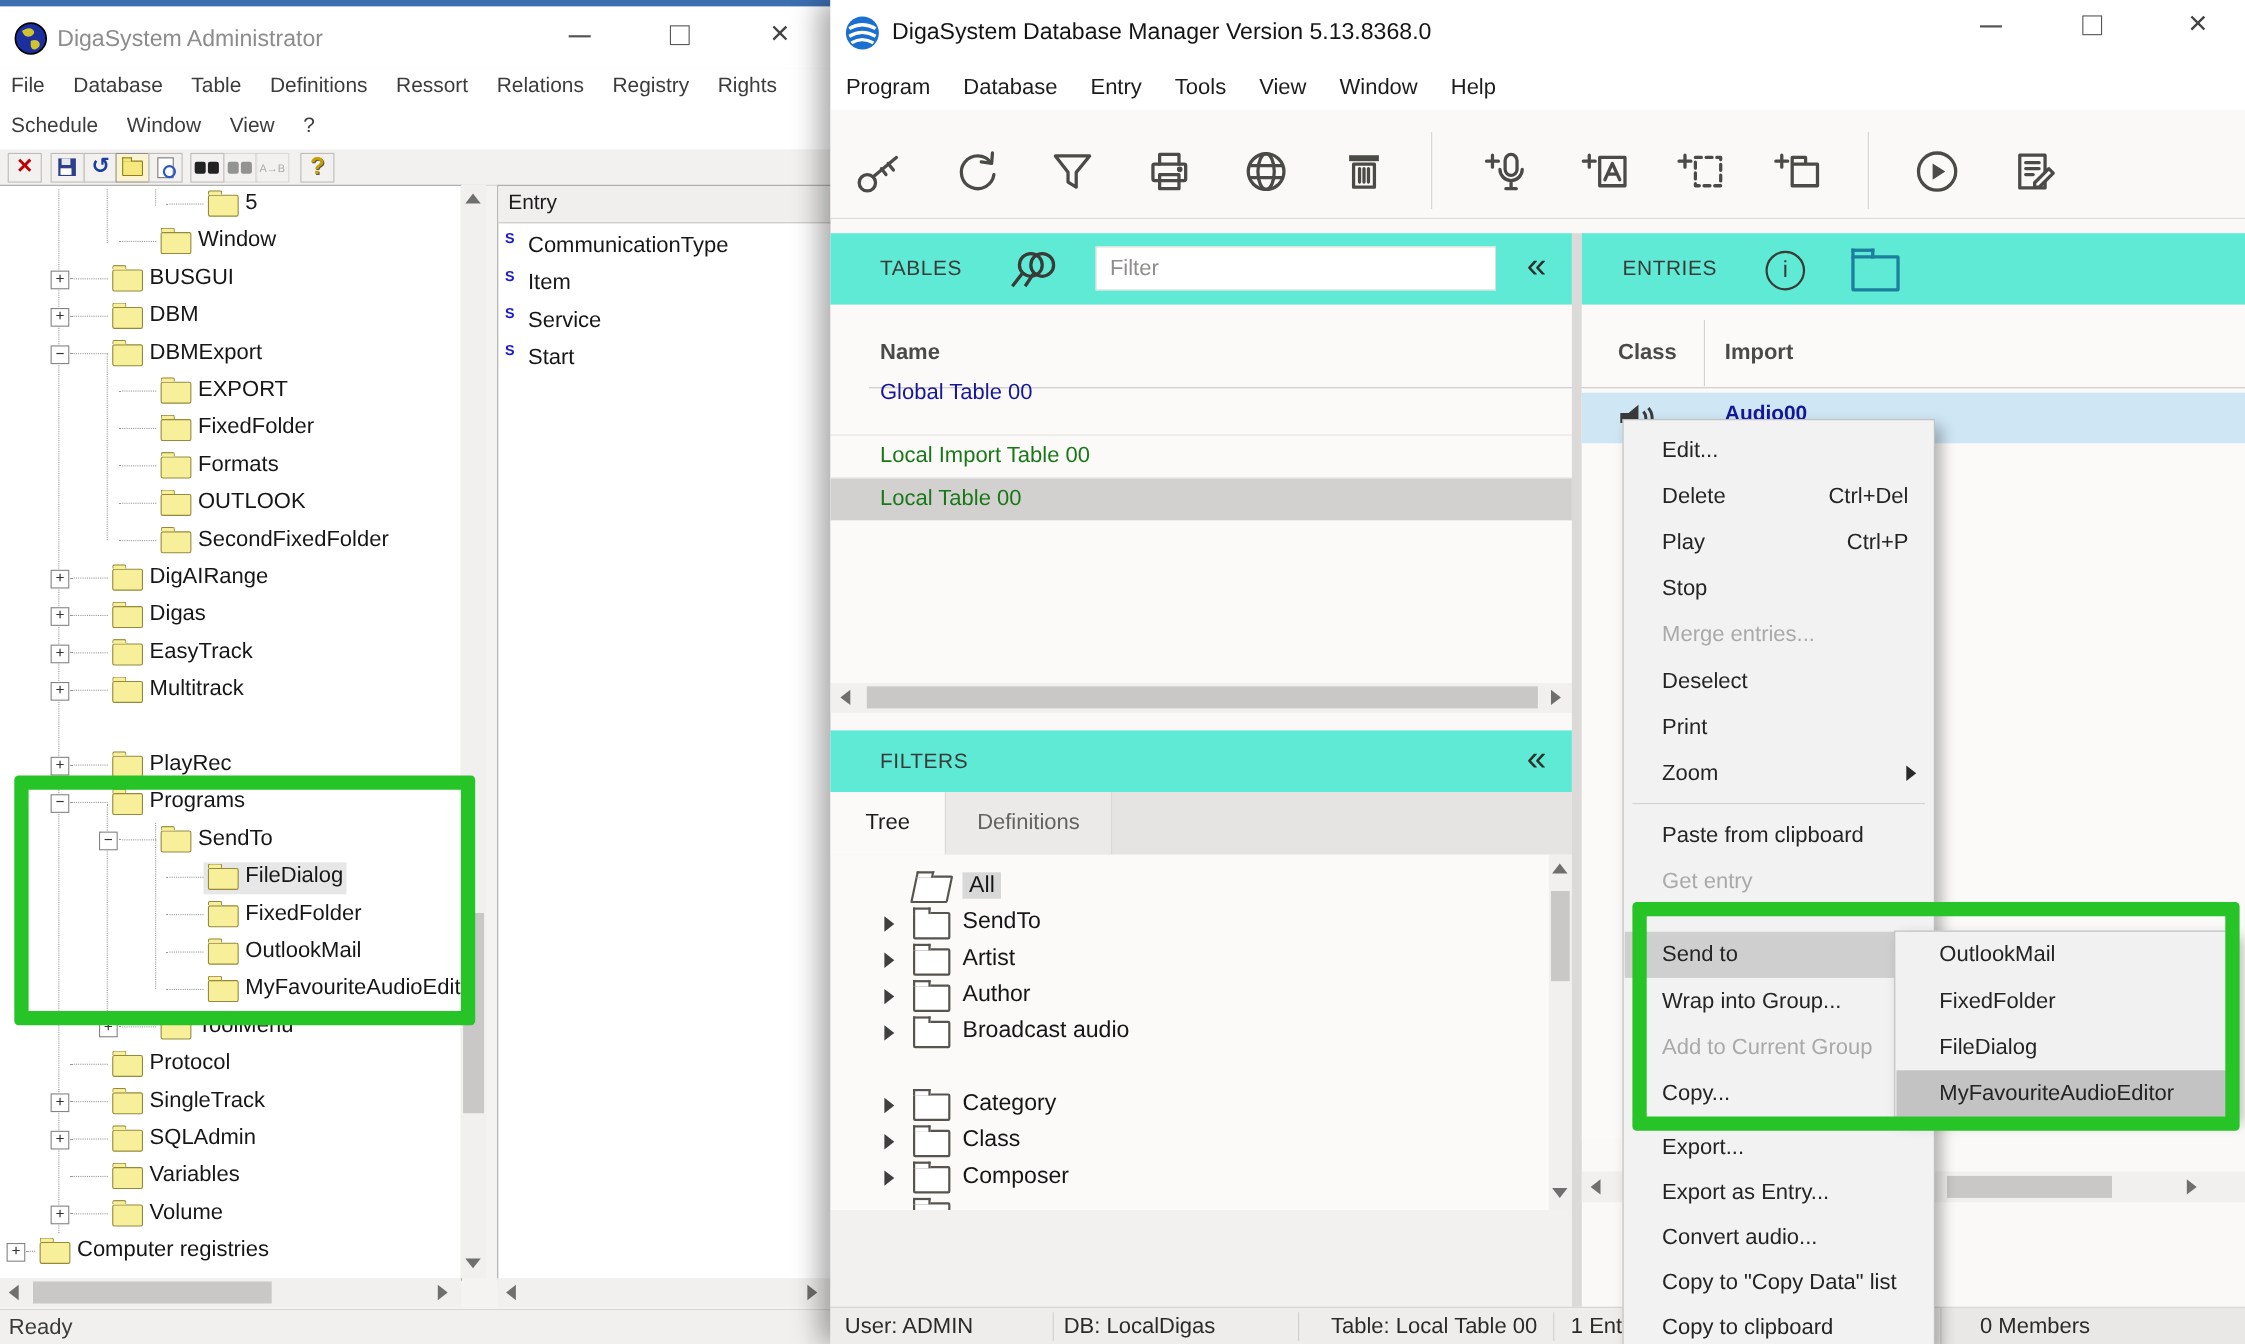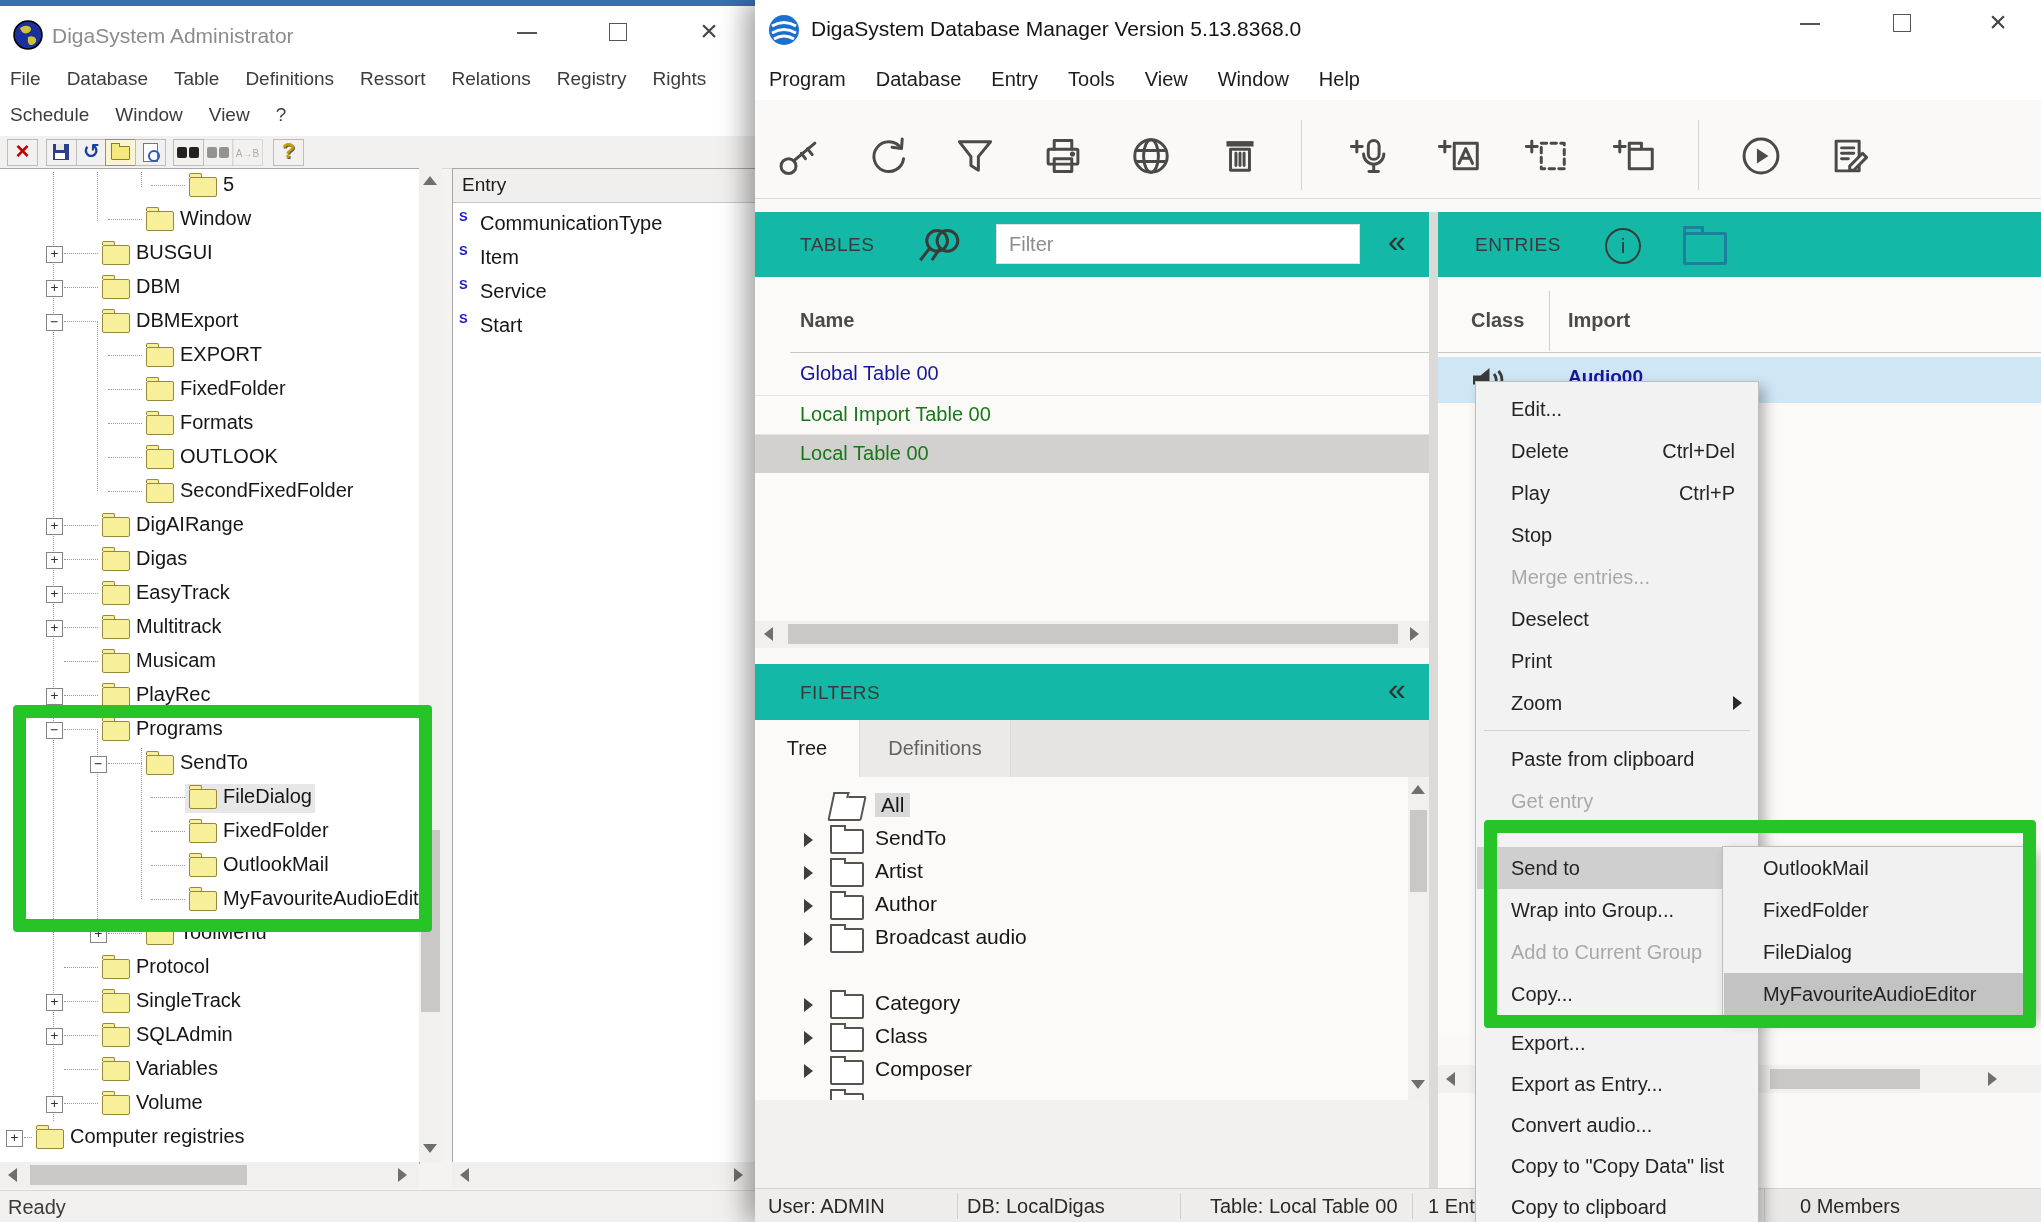--- a/index.html
+++ b/index.html
@@ -73,21 +73,21 @@
   #mgrWin{left:755px;top:0;width:1286px;height:1222px;background:#faf9f7;box-shadow:-10px 0 24px rgba(0,0,0,.35);}
   .m-titlebar{left:0;top:0;width:1286px;height:62px;background:#fff;}
   .m-title{left:56px;top:17px;font-size:21px;color:#141414;}
   .m-menubar{left:0;top:62px;width:1286px;height:38px;background:#fff;border-bottom:1px solid #e8e7e5;}
   .m-menu{position:absolute;left:14px;top:6px;display:flex;gap:30px;font-size:20px;color:#1c1c1c;}
   .m-toolbar{left:0;top:100px;width:1286px;height:98px;background:#faf9f7;border-bottom:1px solid #dcdad8;}
   .ticon{position:absolute;top:133px;width:46px;height:46px;}
   .ticon svg{stroke:#4a4a47;stroke-width:2.2;fill:none;stroke-linecap:round;stroke-linejoin:round;}
   .tdiv{position:absolute;top:120px;width:1px;height:70px;background:#d6d4d2;}
 
-  .panel-hd{background:#14b8a6;border-bottom:1px solid #e2e0de;}
+  .panel-hd{background:#5eead4;border-bottom:1px solid #e2e0de;}
   .panel-title{position:absolute;font-size:19px;letter-spacing:.5px;color:#3a3a38;}
   .collapse::before{content:"\00ab";font-size:32px;color:#2f2f2f;line-height:30px;}
   .inputbox{position:absolute;background:#fff;border:1px solid #e0deda;font-size:20px;color:#333;padding:0 12px;outline:none;}
   .inputbox::placeholder{color:#8f8d8a;}
 
   .tname{position:absolute;left:45px;font-size:20px;}
   .hairline{position:absolute;height:1px;background:#e4e3e1;}
   .colhdr{position:absolute;font-size:20px;font-weight:bold;color:#4a4a48;}
 
   
@@ -259,25 +259,20 @@
           <span class="stub" style="left:64px;width:34px"></span>
           <span class="fold" style="left:102px"></span>
           <span class="tl" style="left:136px">EasyTrack</span>
         </div>
       <div class="trow" style="top:442px">
           <span class="exp plus" style="left:46px"></span>
           <span class="stub" style="left:64px;width:34px"></span>
           <span class="fold" style="left:102px"></span>
           <span class="tl" style="left:136px">Multitrack</span>
         </div>
-      <div class="trow" style="top:476px">
-          <span class="stub" style="left:64px;width:34px"></span>
-          <span class="fold" style="left:102px"></span>
-          <span class="tl" style="left:136px">Musicam</span>
-        </div>
       <div class="trow" style="top:510px">
           <span class="exp plus" style="left:46px"></span>
           <span class="stub" style="left:64px;width:34px"></span>
           <span class="fold" style="left:102px"></span>
           <span class="tl" style="left:136px">PlayRec</span>
         </div>
       <div class="trow" style="top:544px">
           <span class="exp minus" style="left:46px"></span>
           <span class="stub" style="left:64px;width:34px"></span>
           <span class="fold" style="left:102px"></span>
@@ -487,21 +482,21 @@
             <path d="M11 19 L4 28 M19 19 l-6 9"></path>
           </g>
       </svg>
       <input class="inputbox" style="left: 241px; top: 12px; width: 338px; height: 38px;" placeholder="Filter">
       <div class="abs collapse" style="left:633px;top:14px"></div>
     </div>
 
     <div class="abs" style="left:0;top:277px;width:674px;height:344px;background:#fbfaf9">
       <span class="colhdr" style="left:45px;top:32px">Name</span>
       <div class="hairline" style="left:35px;top:75px;width:639px;background:#c9c8c6"></div>
-      <div class="abs" style="left:0;top:76px;width:692px;height:42px">
+      <div class="abs" style="left:0;top:60px;width:692px;height:42px">
         <span class="tname" style="top:9px;color:#16169a">Global Table 00</span>
       </div>
       <div class="hairline" style="left:0;top:118px;width:674px"></div>
       <div class="abs" style="left:0;top:119px;width:674px;height:38px">
         <span class="tname" style="top:7px;color:#187818">Local Import Table 00</span>
       </div>
       <div class="hairline" style="left:0;top:157px;width:674px"></div>
       <div class="abs" style="left:0;top:158px;width:674px;height:38px;background:#d2d1d0">
         <span class="tname" style="top:7px;color:#187818">Local Table 00</span>
       </div>

